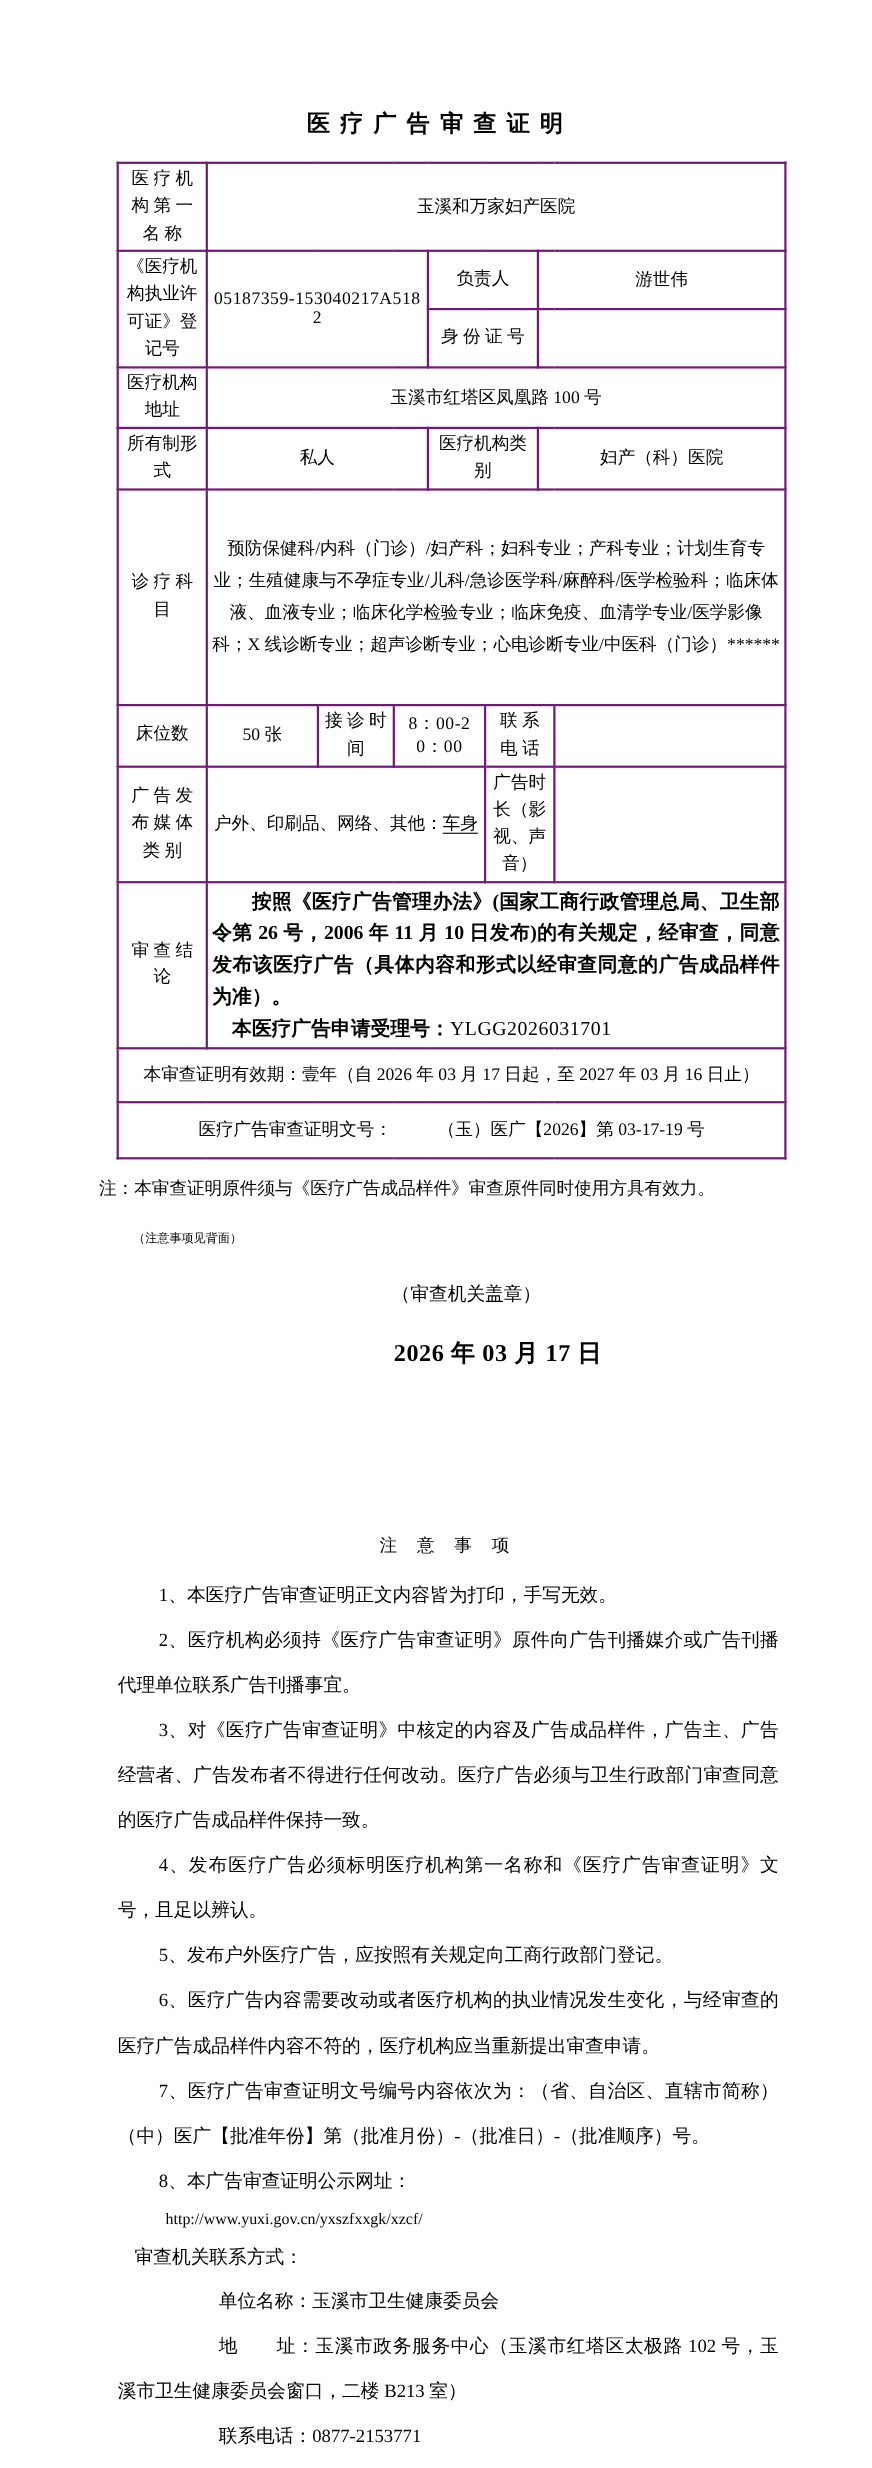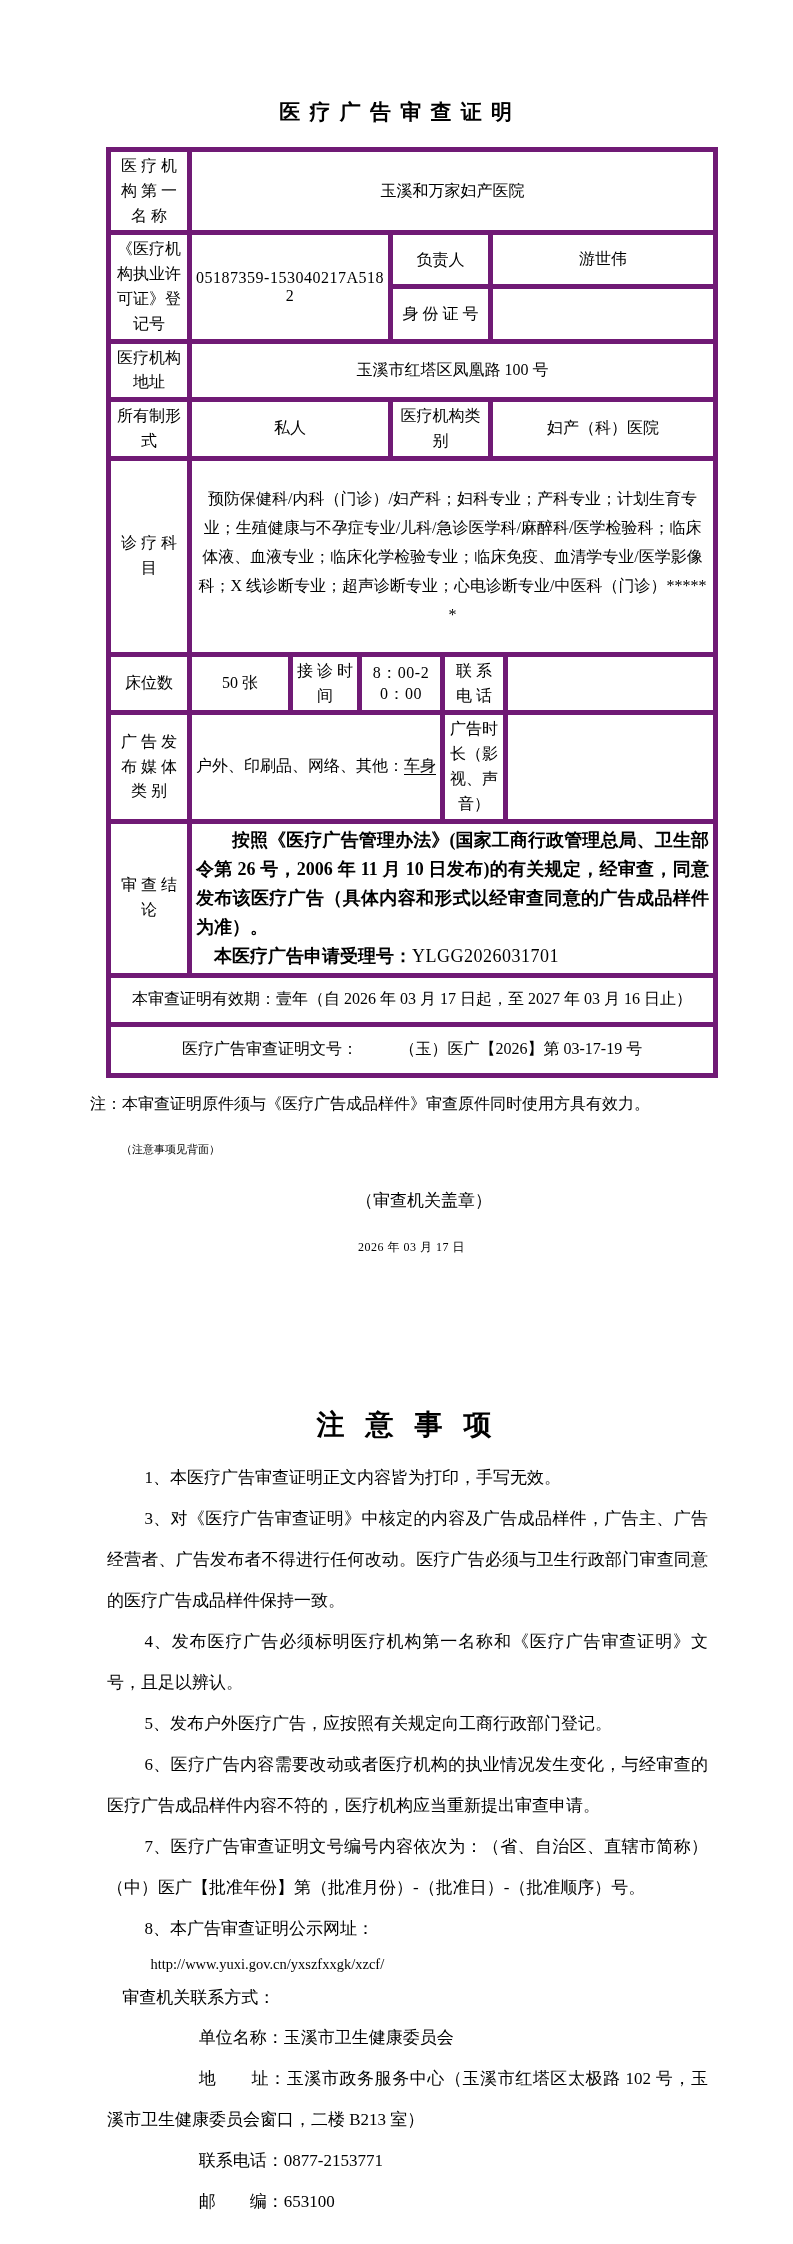--- a/index.html
+++ b/index.html
@@ -17,21 +17,21 @@
   .doc-title {
     margin:0 0 21px 0;
     text-align:center;
     font-size:21px; font-weight:bold; letter-spacing:2px;
   }
   table.cert {
     border-collapse:collapse; table-layout:fixed;
     margin-left:106px; width:607px;
   }
   table.cert td {
-    border:5px solid #701a75;
+    border:2px solid #701a75;
     box-sizing:border-box;
     font-size:16px;
     text-align:center; vertical-align:middle;
     padding:2px 4px;
     word-break:break-all;
   }
   td.lbl { font-size:13.5px; line-height:1.55; }
   td.mono-num { font-size:15.5px; letter-spacing:0.5px; }
   td.vjustify {
     text-align:justify; text-align-last:center;
@@ -41,27 +41,27 @@
   td.conclusion p { margin:0; line-height:29px; font-size:18px; font-weight:bold; text-align:justify; }
   td.conclusion p.ind2 { text-indent:2em; }
   td.conclusion p.ind1 { text-indent:1em; text-align:left; }
   td.conclusion .serial { font-weight:normal; letter-spacing:0.5px; }
   td.leftrow { text-align:left; padding-left:11px; font-size:15.5px; }
   td.leftrow .gap { margin-left:2.6em; }
   .u { text-decoration:underline; text-underline-offset:3px; }
   .note  { margin:16px 0 0 90px;  font-size:16px; }
   .note2 { margin:27px 0 0 121px; font-size:11px; }
   .stamp { margin:32px 0 0 356px; font-size:17px; }
-  .dateline { margin:27px 0 0 358px; font-size:12px; letter-spacing:0.5px; }
+  .dateline { margin:27px 0 0 358px; font-size:22px; letter-spacing:0.5px;font-weight:bold; }
   
   .p2 { margin:150px 85px 0 107px; font-size:17px; }
   .notice-title {
     margin:0 0 13px 0;
-    text-align:center; font-weight:bold;
-    font-size:28px; letter-spacing:7px;
+    text-align:center; font-weight:normal;
+    font-size:16px; letter-spacing:7px;
   }
   .p2 p { margin:0; }
   .p2 .item { line-height:41px; text-indent:2.2em; text-align:justify; }
   .p2 .url-line { line-height:30px; font-size:14.5px; text-indent:3em; }
   .p2 .contact-heading { line-height:38px; text-indent:0.9em; }
   .p2 .contact { line-height:41px; text-indent:5.4em; text-align:justify; }
 </style>
 </head>
 <body>
 
@@ -153,20 +153,21 @@
     <div class="note">注：本审查证明原件须与《医疗广告成品样件》审查原件同时使用方具有效力。</div>
     <div class="note2">（注意事项见背面）</div>
     <div class="stamp">（审查机关盖章）</div>
     <div class="dateline">2026 年 03 月 17 日</div>
   </div>
 
   <div class="p2">
     <div class="notice-title">注 意 事 项</div>
 
     <p class="item">1、本医疗广告审查证明正文内容皆为打印，手写无效。</p>
+    <p class="item">2、医疗机构必须持《医疗广告审查证明》原件向广告刊播媒介或广告刊播代理单位联系广告刊播事宜。</p>
     <p class="item">3、对《医疗广告审查证明》中核定的内容及广告成品样件，广告主、广告经营者、广告发布者不得进行任何改动。医疗广告必须与卫生行政部门审查同意的医疗广告成品样件保持一致。</p>
     <p class="item">4、发布医疗广告必须标明医疗机构第一名称和《医疗广告审查证明》文号，且足以辨认。</p>
     <p class="item">5、发布户外医疗广告，应按照有关规定向工商行政部门登记。</p>
     <p class="item">6、医疗广告内容需要改动或者医疗机构的执业情况发生变化，与经审查的医疗广告成品样件内容不符的，医疗机构应当重新提出审查申请。</p>
     <p class="item">7、医疗广告审查证明文号编号内容依次为：（省、自治区、直辖市简称）（中）医广【批准年份】第（批准月份）-（批准日）-（批准顺序）号。</p>
     <p class="item">8、本广告审查证明公示网址：</p>
 
     <p class="url-line">http://www.yuxi.gov.cn/yxszfxxgk/xzcf/</p>
     <p class="contact-heading">审查机关联系方式：</p>
     <p class="contact">单位名称：玉溪市卫生健康委员会</p>

